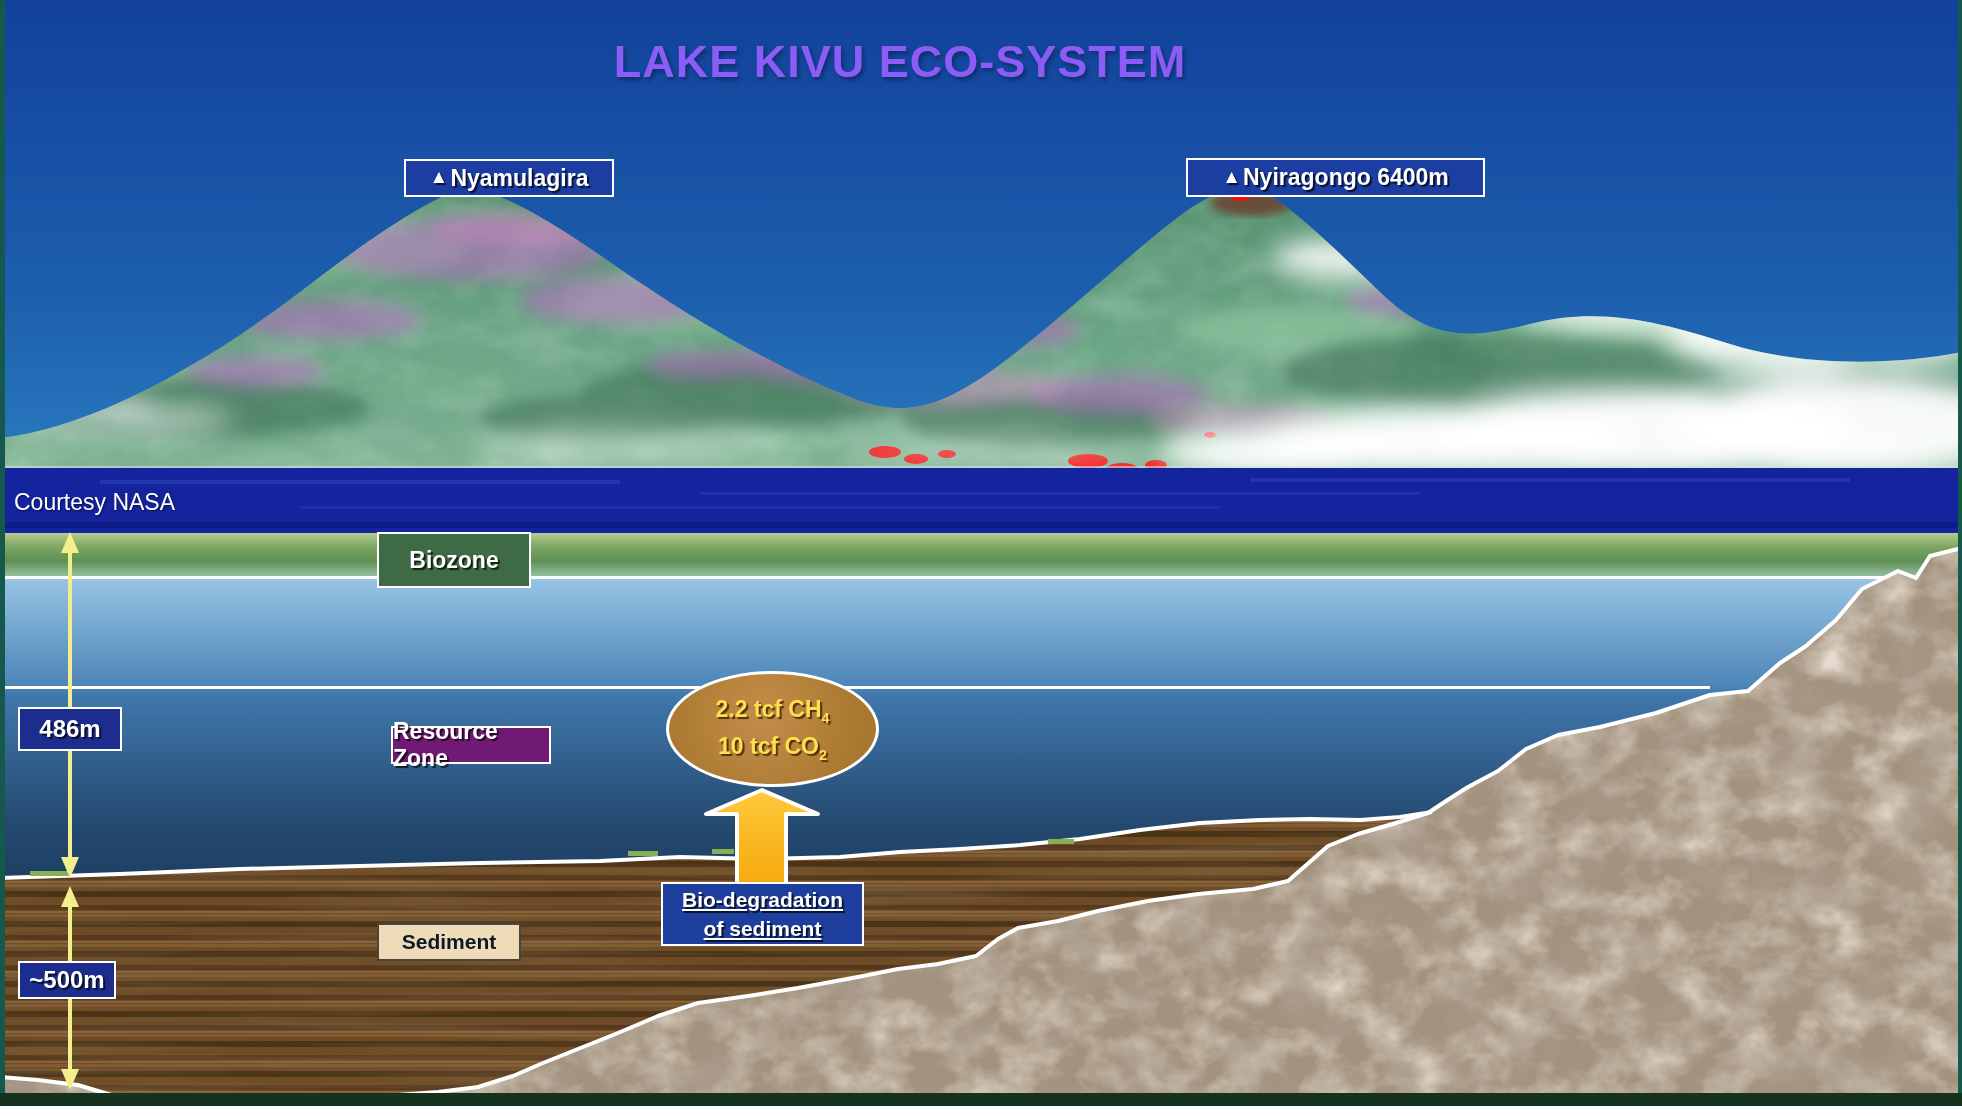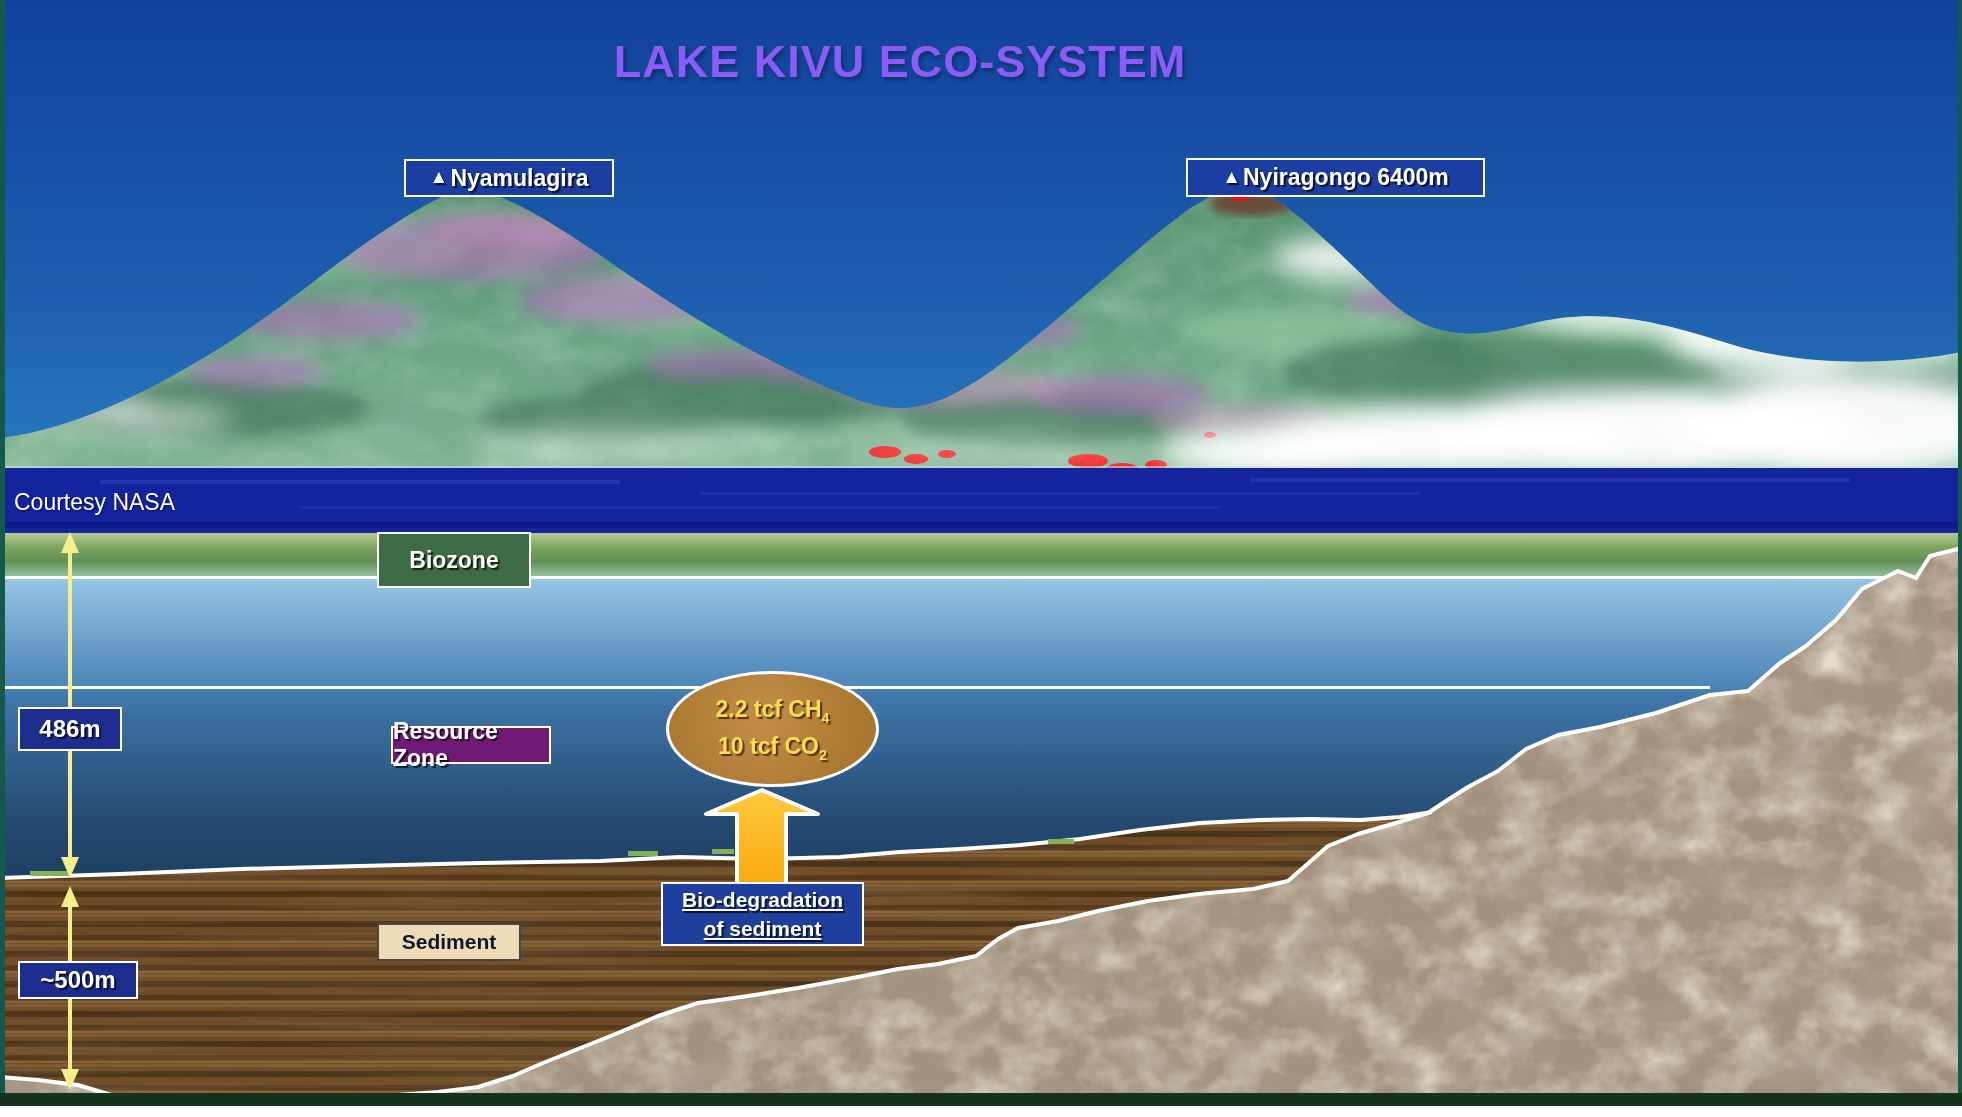--- a/index.html
+++ b/index.html
@@ -14,21 +14,21 @@
   .box{position:absolute;display:flex;align-items:center;justify-content:center;
        box-sizing:border-box;color:#fff;font-weight:bold;border:2px solid #fff;
        text-shadow:2px 2px 1px rgba(0,0,0,.7);}
   .vlabel{background:#1c3da2;font-size:23px;}
   .lbl-nyamulagira{left:404px;top:159px;width:210px;height:38px;}
   .lbl-nyiragongo{left:1186px;top:158px;width:299px;height:39px;}
   .marker{font-size:19px;margin-right:2px;transform:translateY(-1px);}
   .lbl-biozone{left:377px;top:532px;width:154px;height:56px;background:#3e6b45;font-size:23px;}
   .depthbox{background:#1c2d8e;font-size:24px;}
   .lbl-486{left:18px;top:707px;width:104px;height:44px;}
-  .lbl-500{left:18px;top:961px;width:120px;height:38px;}
+  .lbl-500{left:18px;top:961px;width:98px;height:38px;}
   .lbl-resource{left:359px;top:726px;width:160px;height:38px;background:#701a75;font-size:23px;margin-left:32px;}
   .lbl-biodeg{left:661px;top:882px;width:203px;height:64px;background:#1e3f9e;font-size:21px;
               flex-direction:column;line-height:1.4;text-decoration:underline;}
   .lbl-sediment{left:377px;top:923px;width:144px;height:38px;background:#eedcb8;color:#0f172a;
                 border:2px solid #4a443c;font-size:21px;text-shadow:none;}
   .oval{position:absolute;left:666px;top:671px;width:213px;height:116px;border-radius:50%;
         background:radial-gradient(circle at 45% 38%, #c28d49, #a9772f 78%);
         border:3px solid #fff;display:flex;flex-direction:column;align-items:center;
         justify-content:center;color:#ffdf4e;font-weight:bold;font-size:23px;line-height:1.5;
         text-shadow:2px 2px 1px rgba(60,30,0,.8);box-sizing:border-box;}

